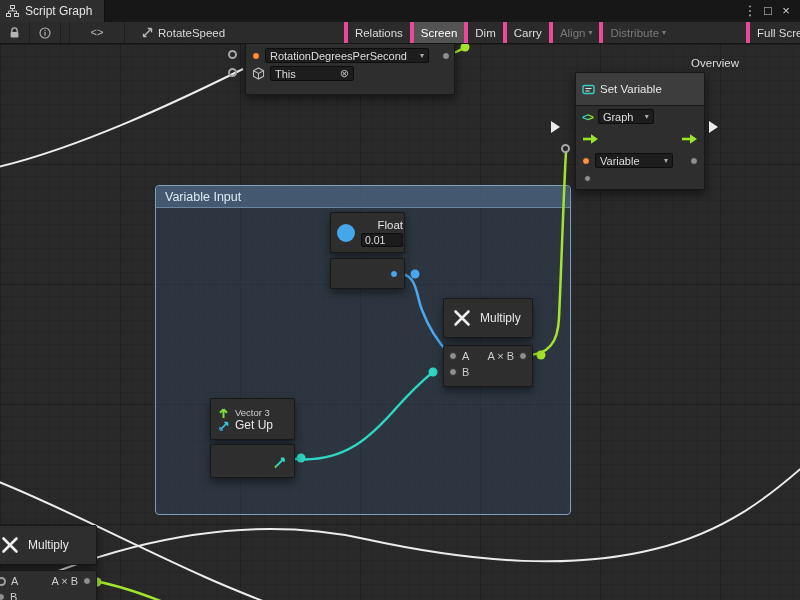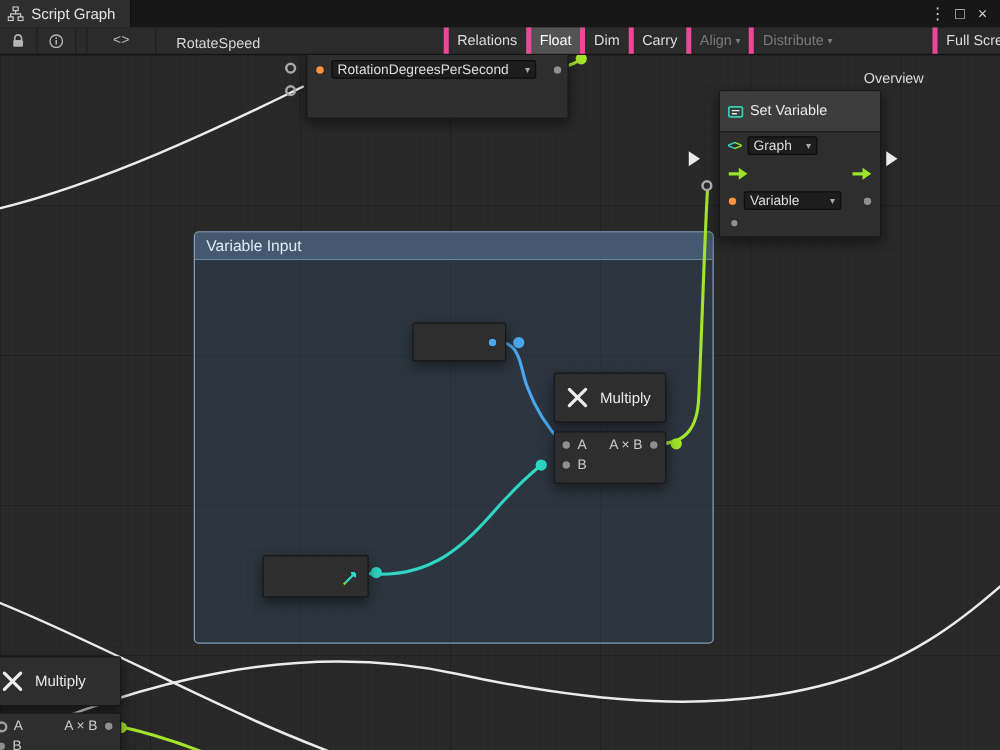--- a/index.html
+++ b/index.html
@@ -8,21 +8,21 @@
 
   
   #titlebar { position:absolute; left:0; top:0; width:800px; height:22px; background:#171717; display:flex; align-items:center; color:#e3e3e3; z-index:10; }
   #graph-tab { height:100%; display:flex; align-items:center; gap:6px; padding:0 12px 0 6px; background:#2e2e2e; border-right:1px solid #0f0f0f; font-size:12px; }
   #win-controls { margin-left:auto; display:flex; align-items:center; gap:2px; padding-right:6px; color:#cfcfcf; }
   #win-controls span { width:16px; text-align:center; font-size:13px; line-height:20px; }
 
   
   #toolbar { position:absolute; left:0; top:22px; width:800px; height:22px; background:#2b2b2b; border-bottom:1px solid #141414; display:flex; align-items:stretch; font-size:11.5px; color:#d8d8d8; z-index:10; }
   .tseg { display:flex; align-items:center; justify-content:center; padding:0 9px; border-right:1px solid #1f1f1f; }
-  #rotate-speed-item { display:flex; align-items:center; gap:4px; padding:2px 10px; margin-left:6px;flex-direction:column; }
+  #rotate-speed-item { display:flex; align-items:center; gap:4px; padding:2px 10px; margin-left:6px; }
   #zoom-area { display:flex; align-items:center; gap:7px; margin-left:18px; }
   #zoom-track { position:relative; width:92px; height:2px; background:#5b5b5b; border-radius:1px; }
   #zoom-handle { position:absolute; left:78px; top:-4px; width:10px; height:10px; border-radius:50%; background:#b4b4b4; border:1px solid #1c1c1c; }
   #tb-buttons { margin-left:auto; display:flex; align-items:stretch; }
   .tb-btn { display:flex; align-items:center; gap:3px; padding:0 7px; border-left:4px solid #ec4899; white-space:nowrap; color:#dcdcdc; }
   .tb-btn.active { background:#535353; color:#ffffff; }
   .tb-btn.disabled { color:#7a7a7a; }
   .tb-btn.gap-before { margin-left:10px; border-left:1px solid #202020;margin-top:41px; }
   .tb-btn.clipped { width:54px; overflow:hidden; }
   .caret2 { font-size:8px; }
@@ -149,21 +149,21 @@
       <path d="M2.5 10.5L10.5 2.5M10.5 2.5H6.8M10.5 2.5v3.7" fill="none" stroke="#b8b8b8" stroke-width="1.4"></path>
       <path d="M2.5 10.5h3M2.5 10.5V7.7" fill="none" stroke="#b8b8b8" stroke-width="1.4"></path>
     </svg>
     <span>RotateSpeed</span>
   </div>
   <div id="tb-buttons">
     <div class="tb-btn">
         <span>Relations</span>
       </div>
     <div class="tb-btn active">
-        <span>Float</span>
+        <span>Screen</span>
       </div>
     <div class="tb-btn">
         <span>Dim</span>
       </div>
     <div class="tb-btn">
         <span>Carry</span>
       </div>
     <div class="tb-btn disabled">
         <span>Align</span>
         <span class="caret2">▾</span>
@@ -208,20 +208,30 @@
 
   <div class="node" id="node-getvar">
     <div class="na-row" id="na-row1">
       <span class="port-dot orange"></span>
       <span class="dropdown" id="na-dd">
         <span>RotationDegreesPerSecond</span>
         <span class="caret">▾</span>
       </span>
       <span class="port-dot" style="margin-left:auto;"></span>
     </div>
+    <div class="na-row" id="na-row2">
+      <svg width="13" height="13" viewBox="0 0 13 13">
+        <path d="M6.5 1L11.5 3.7V9.3L6.5 12L1.5 9.3V3.7Z" fill="none" stroke="#b9b9b9" stroke-width="1.1"></path>
+        <path d="M1.5 3.7L6.5 6.4L11.5 3.7M6.5 6.4V12" fill="none" stroke="#b9b9b9" stroke-width="1.1"></path>
+      </svg>
+      <span id="this-field">
+        <span>This</span>
+        <span id="obj-pick">⊗</span>
+      </span>
+    </div>
   </div>
   <div class="port-ring" style="left:228px; top:6px;"></div>
   <div class="port-ring" style="left:228px; top:24px;"></div>
 
   <div class="node" id="node-setvar">
     <div id="sv-header">
       <svg width="13" height="13" viewBox="0 0 13 13">
         <rect x="1" y="2.5" width="11" height="8" rx="1.5" fill="none" stroke="#35d0c0" stroke-width="1.4"></rect>
         <path d="M3.5 5.5h6M3.5 8h4" stroke="#e8e8e8" stroke-width="1.1"></path>
       </svg>
@@ -253,20 +263,27 @@
       <span class="port-dot out"></span>
     </div>
     <div id="sv-dotrow">
       <span class="port-dot small"></span>
     </div>
   </div>
   <div class="tri" style="left:551px; top:77px;"></div>
   <div class="tri" style="left:709px; top:77px;"></div>
   <div class="port-ring" style="left:561px; top:100px;"></div>
 
+  <div class="node" id="node-float">
+    <span id="float-circle"></span>
+    <div id="float-col">
+      <span id="float-title">Float</span>
+      <span id="float-value">0.01</span>
+    </div>
+  </div>
   <div class="node" id="node-float-footer">
     <span class="port-dot blue" id="float-port"></span>
   </div>
 
   <div class="node mul-header" id="node-mul-header">
     <svg width="20" height="20" viewBox="0 0 20 20">
       <path d="M3.5 3.5L16.5 16.5M16.5 3.5L3.5 16.5" stroke="#ededed" stroke-width="2.6" stroke-linecap="round"></path>
     </svg>
     <span>Multiply</span>
   </div>
@@ -277,20 +294,35 @@
       <span class="spacer"></span>
       <span>A × B</span>
       <span class="port-dot"></span>
     </div>
     <div class="mp-row">
       <span class="port-dot"></span>
       <span>B</span>
     </div>
   </div>
 
+  <div class="node" id="node-vec">
+    <div id="vec-icons">
+      <svg width="13" height="13" viewBox="0 0 13 13">
+        <path d="M6.5 12V3.2M6.5 3.2L3 6.7M6.5 3.2l3.5 3.5" fill="none" stroke="#7edc3f" stroke-width="2"></path>
+      </svg>
+      <svg width="13" height="13" viewBox="0 0 13 13">
+        <path d="M3 10L10.5 2.5M10.5 2.5H7.3M10.5 2.5v3.2" fill="none" stroke="#39c8d6" stroke-width="1.7"></path>
+        <path d="M3 10h3M3 10V7" fill="none" stroke="#3f8fd6" stroke-width="1.7"></path>
+      </svg>
+    </div>
+    <div id="vec-col">
+      <span id="vec-type">Vector 3</span>
+      <span id="vec-title">Get Up</span>
+    </div>
+  </div>
   <div class="node" id="node-vec-footer">
     <svg id="vec-port-icon" width="14" height="14" viewBox="0 0 14 14">
       <path d="M3.5 11L11 3.5M11 3.5H7.8M11 3.5v3.2" fill="none" stroke="#2fd6c3" stroke-width="1.8"></path>
       <path d="M3.5 11l-1.5 1.5" fill="none" stroke="#7edc3f" stroke-width="1.8"></path>
     </svg>
   </div>
 
   <div class="node mul-header" id="node-mul2-header">
     <svg width="20" height="20" viewBox="0 0 20 20">
       <path d="M3.5 3.5L16.5 16.5M16.5 3.5L3.5 16.5" stroke="#ededed" stroke-width="2.6" stroke-linecap="round"></path>

